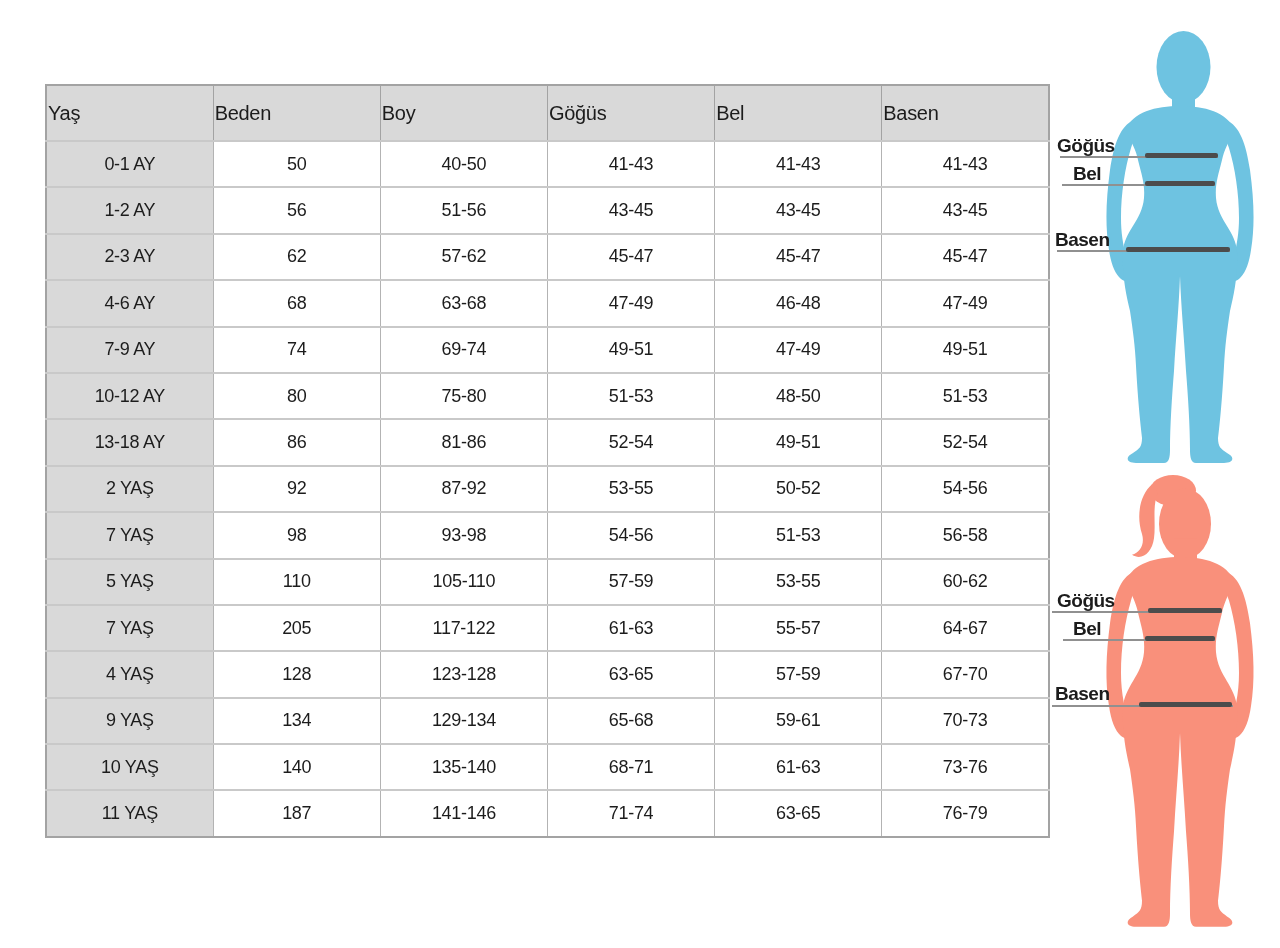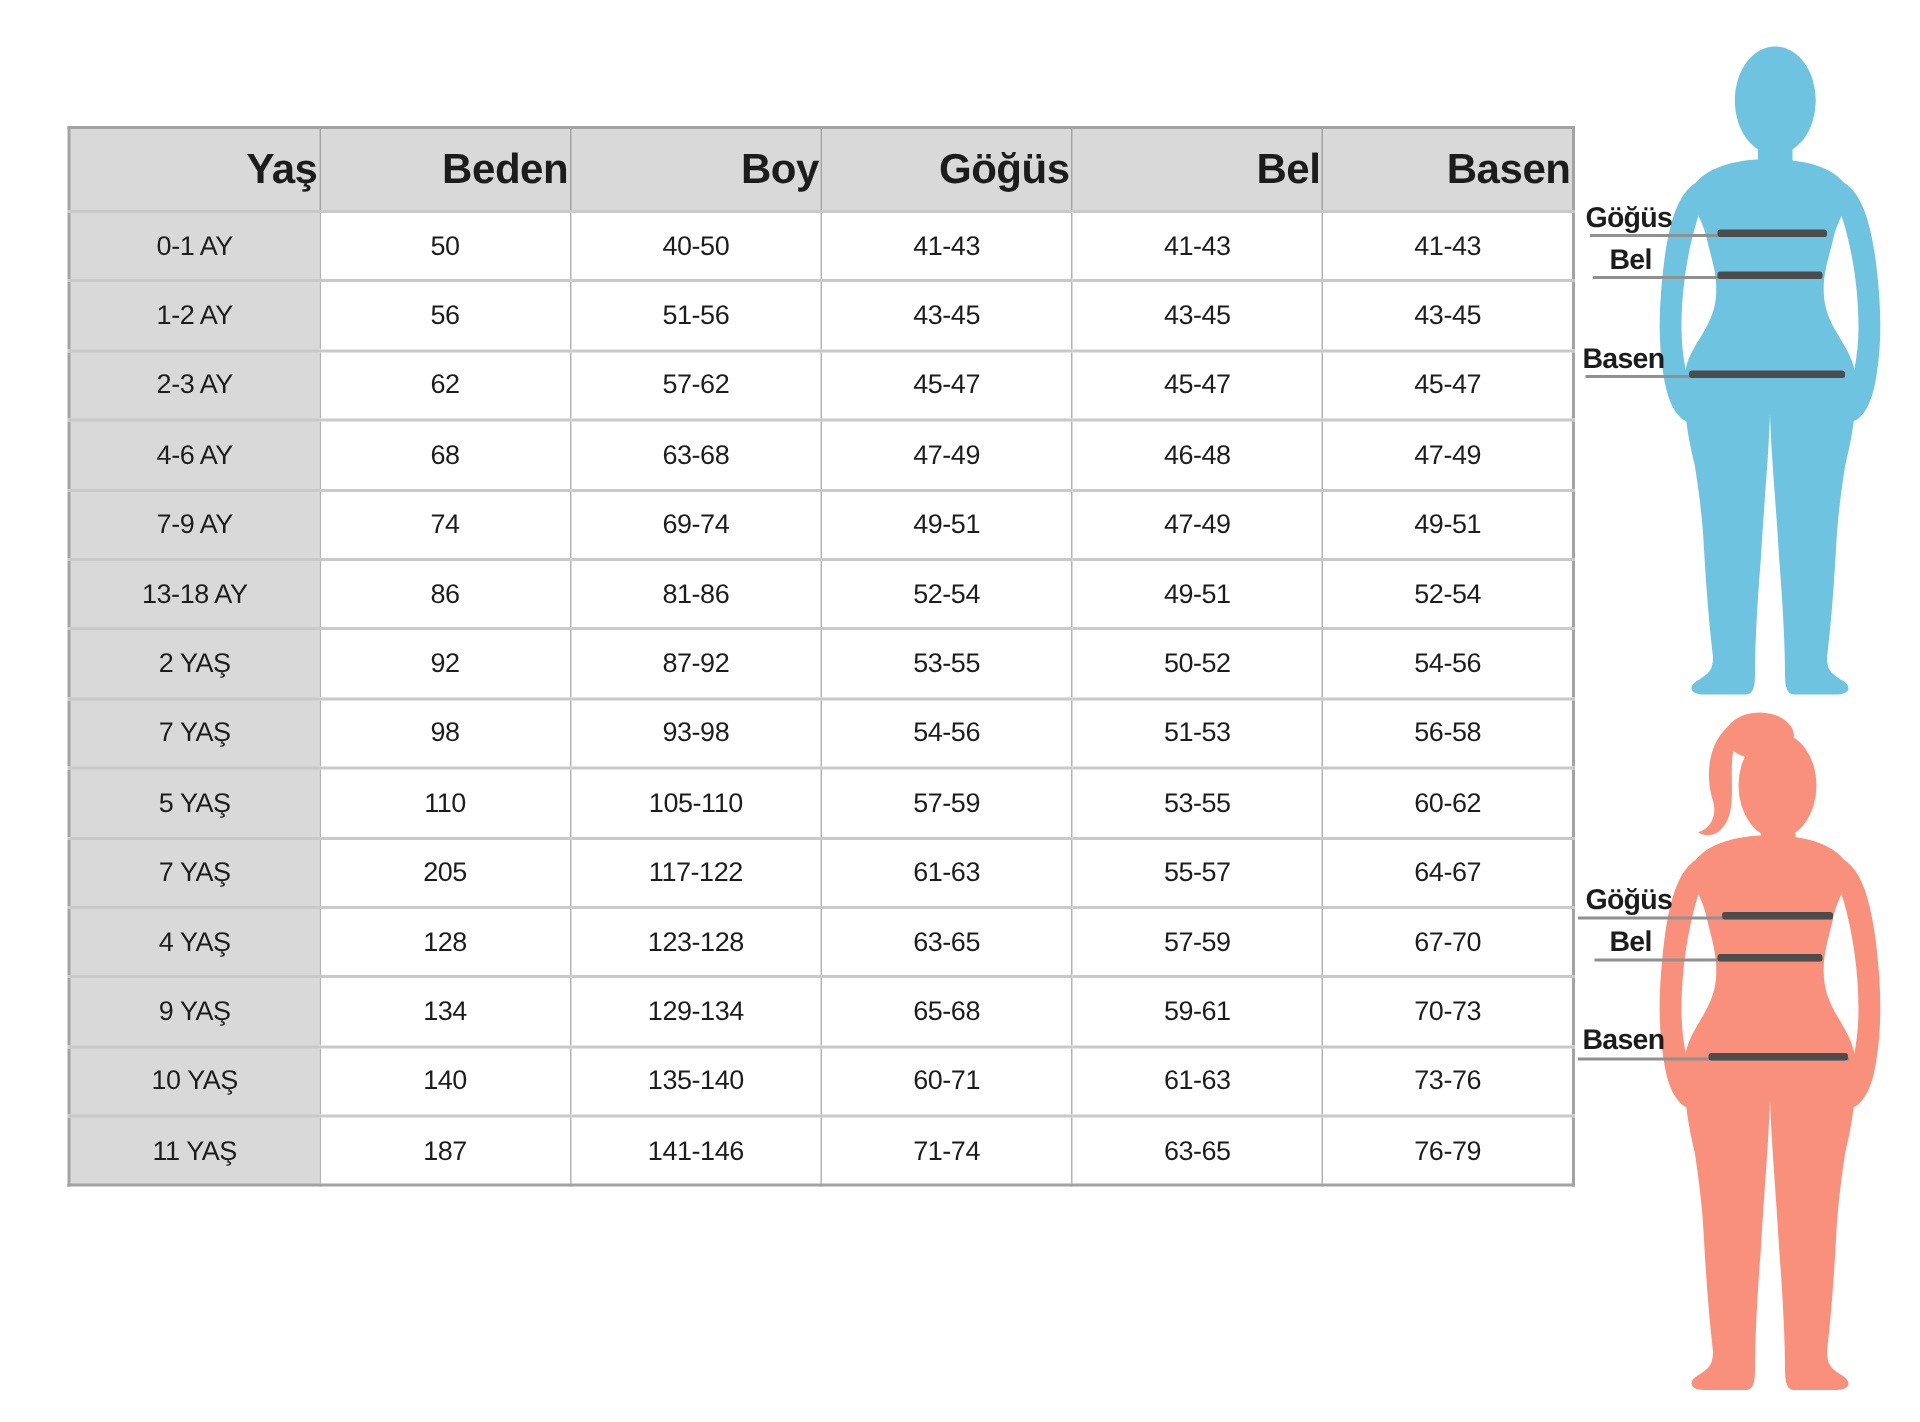--- a/index.html
+++ b/index.html
@@ -8,21 +8,21 @@
     font-family:"Liberation Sans","DejaVu Sans",sans-serif;color:var(--text,#1c1c1c);
   }
   
   table.size-chart{
     position:absolute;left:45px;top:84px;width:1005px;
     border-collapse:collapse;table-layout:fixed;letter-spacing:-0.3px;
     border:2px solid var(--border_dark,#a3a3a3);
   }
   table.size-chart th{
     height:52px;background:var(--header_bg,#d9d9d9);
-    font-size:28px;font-weight:bold;text-align:right;vertical-align:middle;
+    font-size:20px;font-weight:normal;text-align:left;vertical-align:middle;
     border:1px solid var(--border_dark,#a3a3a3);
   }
   table.size-chart td{
     height:42.4px;background:var(--cell_bg,#ffffff);
     font-size:18px;text-align:center;vertical-align:middle;
     border-left:1px solid var(--border,#b3b3b3);
     border-right:1px solid var(--border,#b3b3b3);
     border-top:2px solid #c9c9c9;
   }
   table.size-chart td.rowhead{background:var(--header_bg,#d9d9d9);}
@@ -109,20 +109,28 @@
         </tr>
         <tr>
           <td class="rowhead">7-9 AY</td>
           <td>74</td>
           <td>69-74</td>
           <td>49-51</td>
           <td>47-49</td>
           <td>49-51</td>
         </tr>
         <tr>
+          <td class="rowhead">10-12 AY</td>
+          <td>80</td>
+          <td>75-80</td>
+          <td>51-53</td>
+          <td>48-50</td>
+          <td>51-53</td>
+        </tr>
+        <tr>
           <td class="rowhead">13-18 AY</td>
           <td>86</td>
           <td>81-86</td>
           <td>52-54</td>
           <td>49-51</td>
           <td>52-54</td>
         </tr>
         <tr>
           <td class="rowhead">2 YAŞ</td>
           <td>92</td>
@@ -168,21 +176,21 @@
           <td>134</td>
           <td>129-134</td>
           <td>65-68</td>
           <td>59-61</td>
           <td>70-73</td>
         </tr>
         <tr>
           <td class="rowhead">10 YAŞ</td>
           <td>140</td>
           <td>135-140</td>
-          <td>60-71</td>
+          <td>68-71</td>
           <td>61-63</td>
           <td>73-76</td>
         </tr>
         <tr>
           <td class="rowhead">11 YAŞ</td>
           <td>187</td>
           <td>141-146</td>
           <td>71-74</td>
           <td>63-65</td>
           <td>76-79</td>

